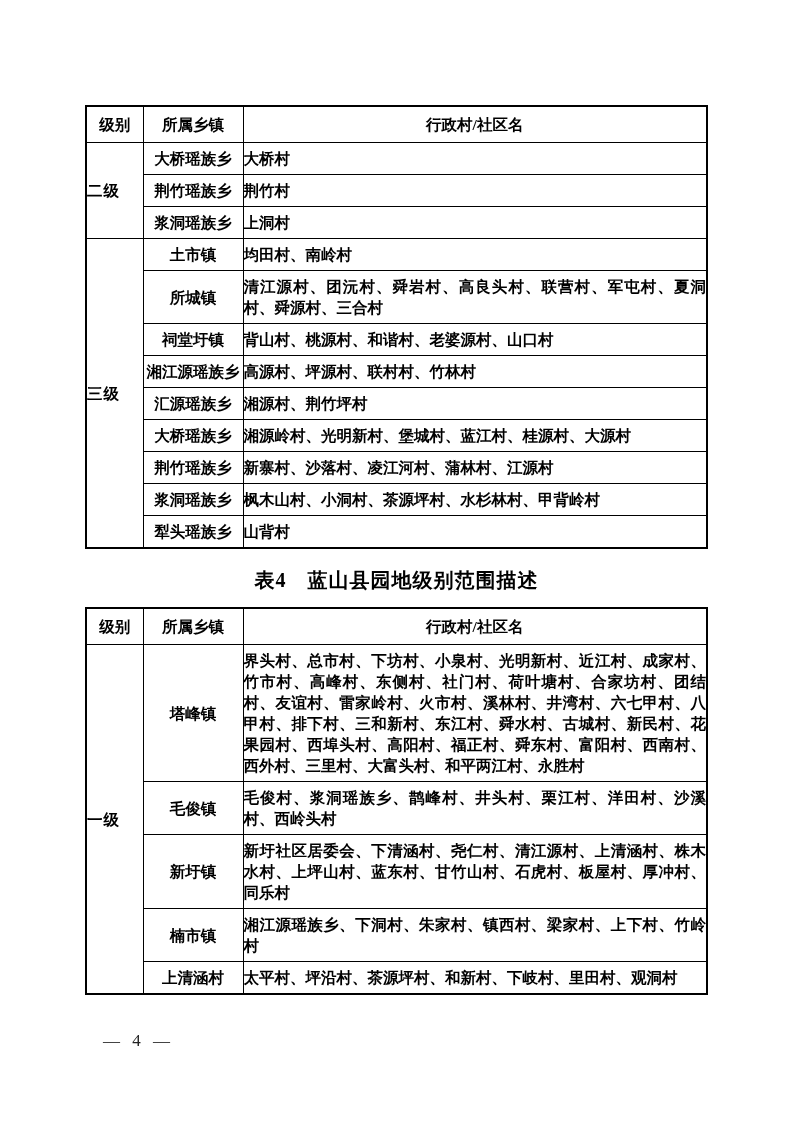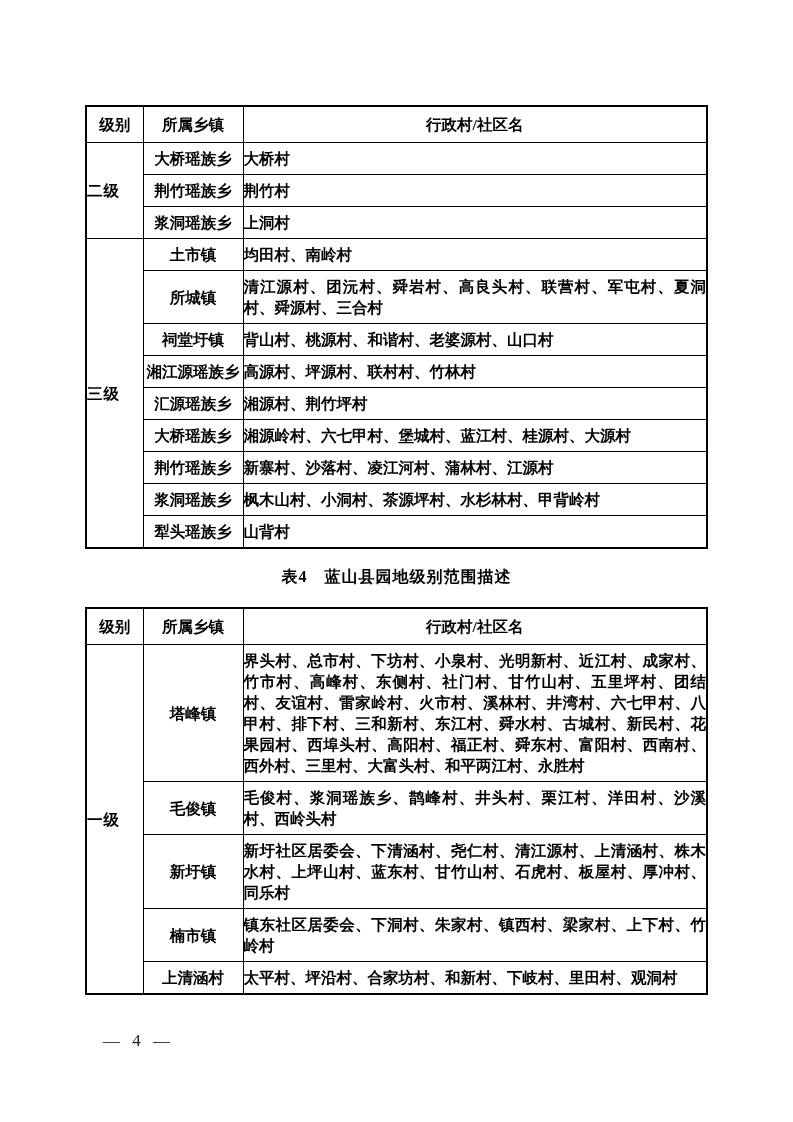--- a/index.html
+++ b/index.html
@@ -58,21 +58,21 @@
     text-align:justify;
     text-align-last:left;
     padding:5px 5px;
   }
 
   .table-title{
     position:absolute;
     left:0;top:567px;
     width:793px;
     text-align:center;
-    font-size:16px;
+    font-size:20px;
     font-weight:bold;
     letter-spacing:1px;
   }
 
   .page-number{
     position:absolute;
     left:103px;top:1031px;
     font-size:17px;
     color:#222;
     letter-spacing:4px;
@@ -126,21 +126,21 @@
         <tr>
           <td class="cell-township">湘江源瑶族乡</td>
           <td class="cell-villages">高源村、坪源村、联村村、竹林村</td>
         </tr>
         <tr>
           <td class="cell-township">汇源瑶族乡</td>
           <td class="cell-villages">湘源村、荆竹坪村</td>
         </tr>
         <tr>
           <td class="cell-township">大桥瑶族乡</td>
-          <td class="cell-villages">湘源岭村、六七甲村、堡城村、蓝江村、桂源村、大源村</td>
+          <td class="cell-villages">湘源岭村、光明新村、堡城村、蓝江村、桂源村、大源村</td>
         </tr>
         <tr>
           <td class="cell-township">荆竹瑶族乡</td>
           <td class="cell-villages">新寨村、沙落村、凌江河村、蒲林村、江源村</td>
         </tr>
         <tr>
           <td class="cell-township">浆洞瑶族乡</td>
           <td class="cell-villages">枫木山村、小洞村、茶源坪村、水杉林村、甲背岭村</td>
         </tr>
         <tr>
@@ -162,36 +162,36 @@
         <tr>
           <th>级别</th>
           <th>所属乡镇</th>
           <th>行政村/社区名</th>
         </tr>
       </thead>
     <tbody>
         <tr>
           <td rowspan="5" class="cell-level">一级</td>
           <td class="cell-township">塔峰镇</td>
-          <td class="cell-villages">界头村、总市村、下坊村、小泉村、光明新村、近江村、成家村、竹市村、高峰村、东侧村、社门村、甘竹山村、五里坪村、团结村、友谊村、雷家岭村、火市村、溪林村、井湾村、六七甲村、八甲村、排下村、三和新村、东江村、舜水村、古城村、新民村、花果园村、西埠头村、高阳村、福正村、舜东村、富阳村、西南村、西外村、三里村、大富头村、和平两江村、永胜村</td>
+          <td class="cell-villages">界头村、总市村、下坊村、小泉村、光明新村、近江村、成家村、竹市村、高峰村、东侧村、社门村、荷叶塘村、合家坊村、团结村、友谊村、雷家岭村、火市村、溪林村、井湾村、六七甲村、八甲村、排下村、三和新村、东江村、舜水村、古城村、新民村、花果园村、西埠头村、高阳村、福正村、舜东村、富阳村、西南村、西外村、三里村、大富头村、和平两江村、永胜村</td>
         </tr>
         <tr>
           <td class="cell-township">毛俊镇</td>
           <td class="cell-villages">毛俊村、浆洞瑶族乡、鹊峰村、井头村、栗江村、洋田村、沙溪村、西岭头村</td>
         </tr>
         <tr>
           <td class="cell-township">新圩镇</td>
           <td class="cell-villages">新圩社区居委会、下清涵村、尧仁村、清江源村、上清涵村、株木水村、上坪山村、蓝东村、甘竹山村、石虎村、板屋村、厚冲村、同乐村</td>
         </tr>
         <tr>
           <td class="cell-township">楠市镇</td>
-          <td class="cell-villages">镇东社区居委会、下洞村、朱家村、镇西村、梁家村、上下村、竹岭村</td>
+          <td class="cell-villages">湘江源瑶族乡、下洞村、朱家村、镇西村、梁家村、上下村、竹岭村</td>
         </tr>
         <tr>
           <td class="cell-township">上清涵村</td>
-          <td class="cell-villages">太平村、坪沿村、合家坊村、和新村、下岐村、里田村、观洞村</td>
+          <td class="cell-villages">太平村、坪沿村、茶源坪村、和新村、下岐村、里田村、观洞村</td>
         </tr>
       </tbody>
   </table>
 
   <div class="page-number">— 4 —</div>
 
 </div>
 
 </body></html>

